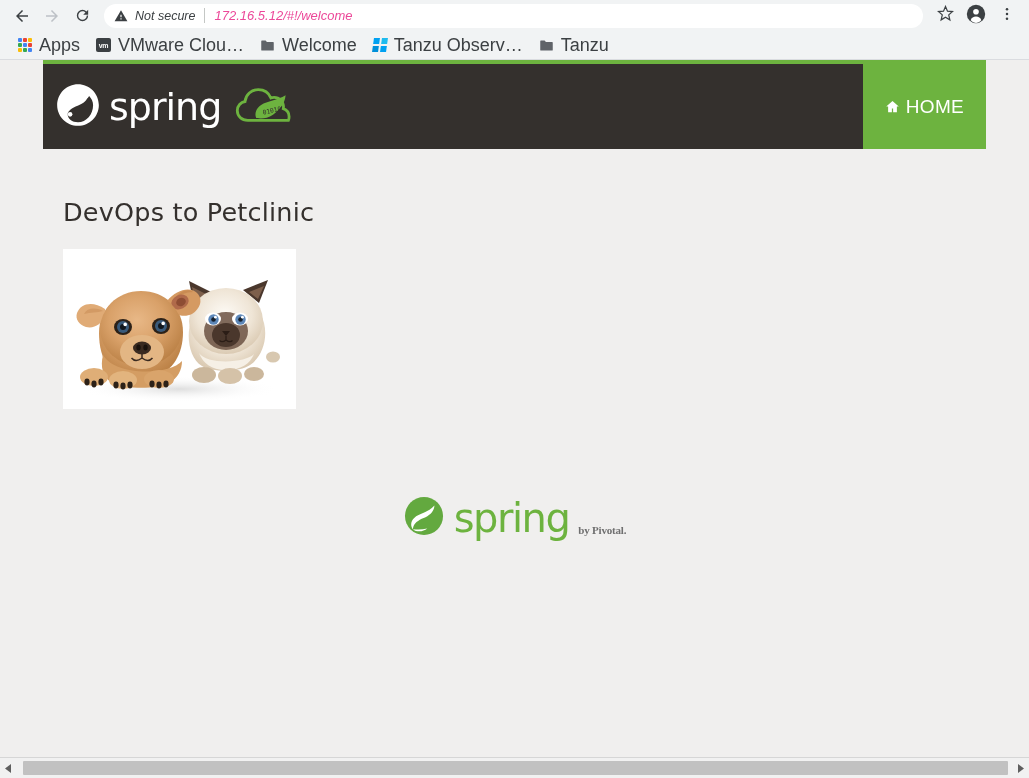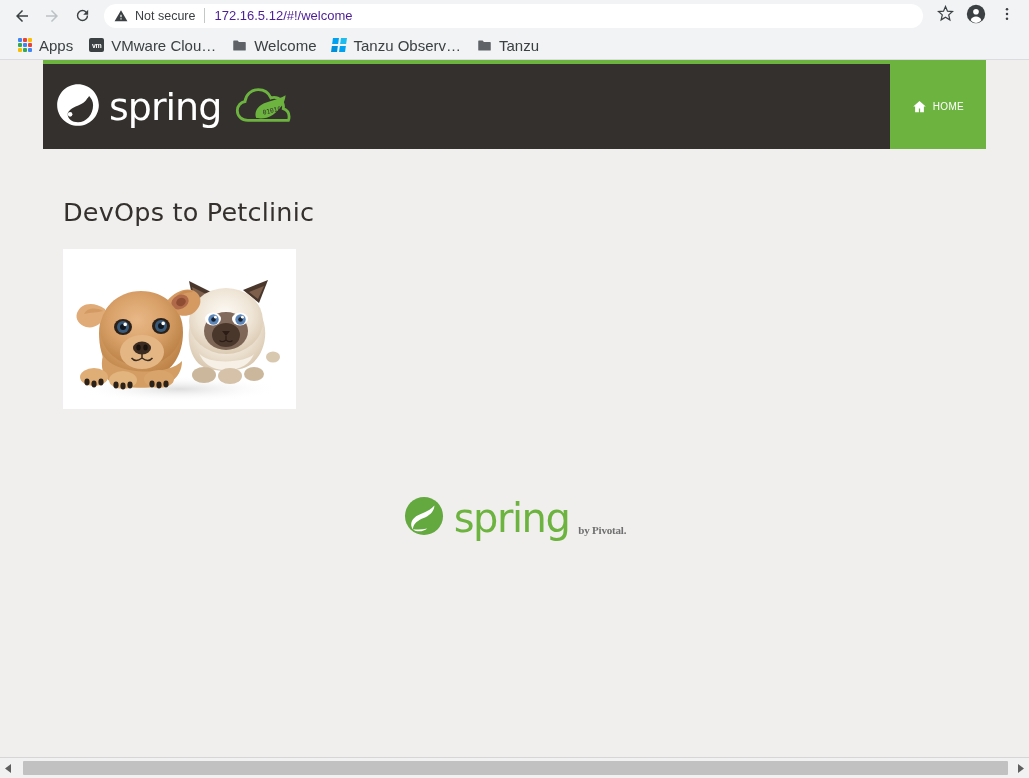--- a/index.html
+++ b/index.html
@@ -11,20 +11,21 @@
   }
 
   
   .browser-toolbar {
     height: 31px;
     background: #f1f3f4;
     display: flex;
     align-items: center;
     padding: 0 8px;
     gap: 2px;
+    font-style: italic;
   }
   .nav-btn {
     width: 28px; height: 28px;
     display: flex; align-items: center; justify-content: center;
     border-radius: 50%;
     flex: 0 0 auto;
   }
   .nav-btn svg { display: block; }
 
   .omnibox {
@@ -46,21 +47,21 @@
     white-space: nowrap;
   }
   .omni-sep {
     width: 1px; height: 15px;
     background: #c4c7c5;
     margin: 0 9px;
     flex: 0 0 auto;
   }
   .url-text {
     font-size: 13px;
-    color: #4c1d95;
+    color: #ec4899;
     white-space: nowrap;
     overflow: hidden;
   }
   .toolbar-right { display: flex; align-items: center; gap: 3px; flex: 0 0 auto; }
   .icon-btn {
     width: 28px; height: 28px;
     display: flex; align-items: center; justify-content: center;
   }
 
   
@@ -76,21 +77,21 @@
   .bm {
     display: flex;
     align-items: center;
     height: 24px;
     padding: 0 8px;
     border-radius: 4px;
     gap: 7px;
     white-space: nowrap;
   }
   .bm-label {
-    font-size: 15px;
+    font-size: 18px;
     color: #3c4043;
   }
   .apps-grid {
     width: 14px; height: 14px;
     display: grid;
     grid-template-columns: repeat(3, 1fr);
     grid-template-rows: repeat(3, 1fr);
     gap: 1.5px;
     flex: 0 0 auto;
   }
@@ -163,21 +164,21 @@
   }
   .brand-cloud { flex: 0 0 auto; margin-left: 6px; }
 
   .nav-items { display: flex; align-items: stretch; flex: 0 0 auto; }
   .nav-item {
     display: flex;
     align-items: center;
     justify-content: center;
     padding: 0 22px;
     color: #ffffff;
-    font-size: 10px;
+    font-size: 19px;
     letter-spacing: 0.3px;
     gap: 6px;
     white-space: nowrap;
   }
   .nav-item.active { background: #6db33f; }
   .nav-ico { display: flex; align-items: center; flex: 0 0 auto; }
   .caret {
     width: 0; height: 0;
     border-left: 4.5px solid transparent;
     border-right: 4.5px solid transparent;

